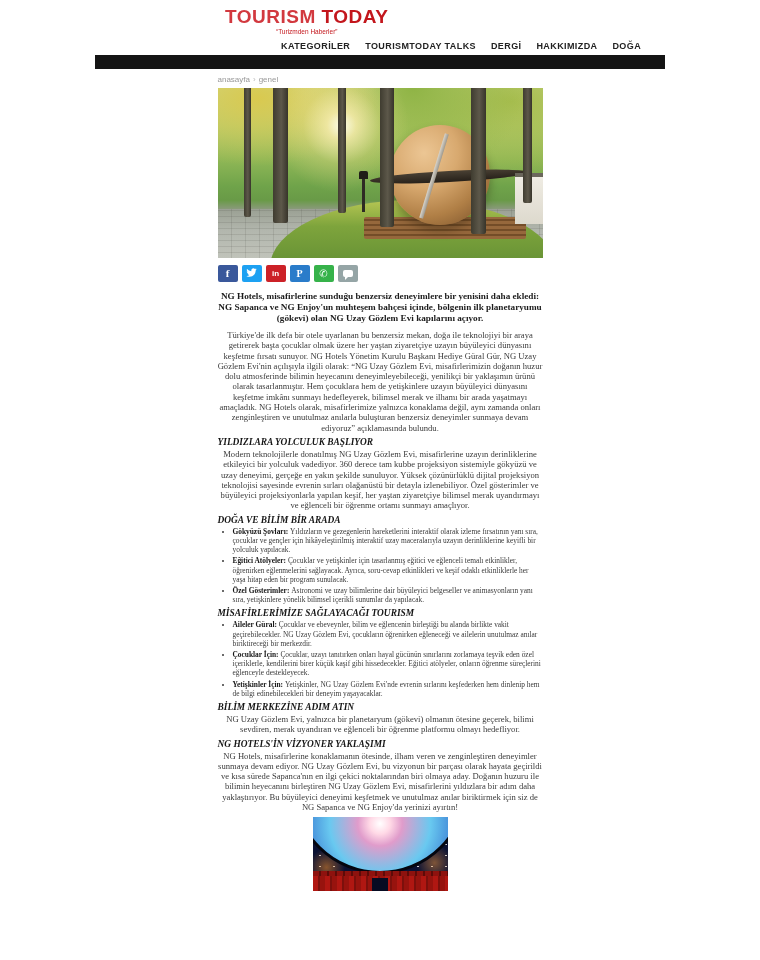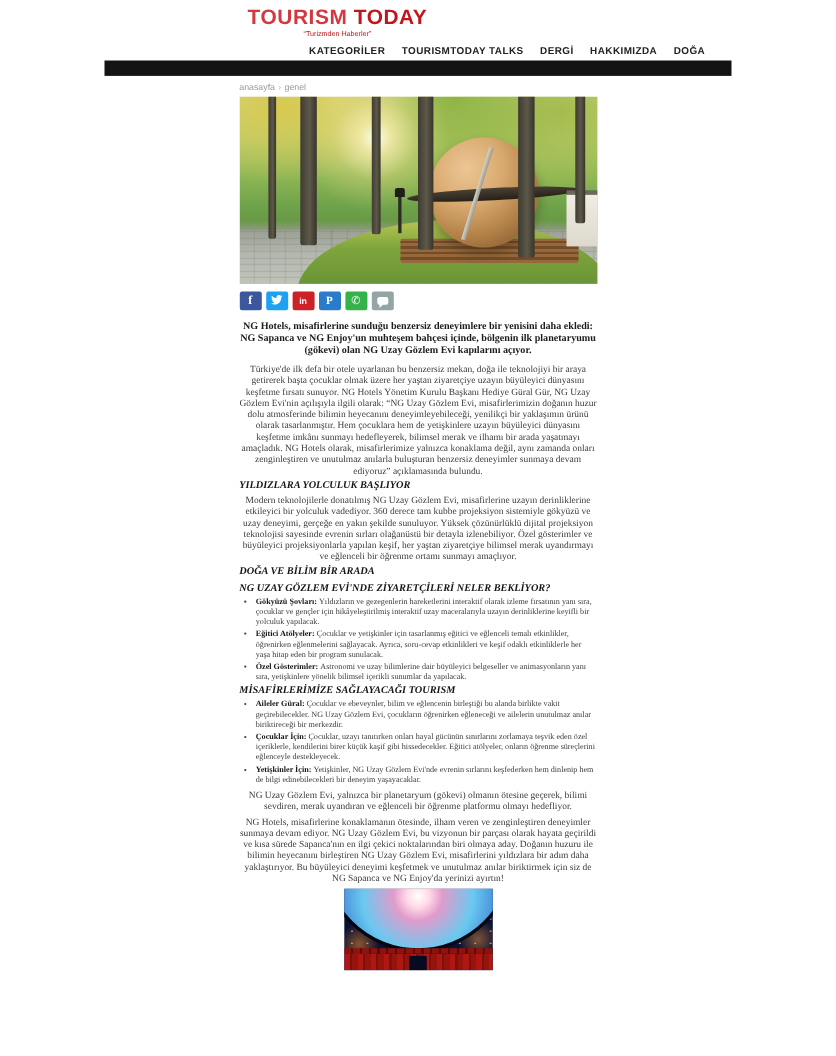--- a/index.html
+++ b/index.html
@@ -171,33 +171,34 @@
     </button>
 </div>
 
 <article class="article">
   <p class="intro">NG Hotels, misafirlerine sunduğu benzersiz deneyimlere bir yenisini daha ekledi: NG Sapanca ve NG Enjoy'un muhteşem bahçesi içinde, bölgenin ilk planetaryumu (gökevi) olan NG Uzay Gözlem Evi kapılarını açıyor.</p>
   <div>
       <p>Türkiye'de ilk defa bir otele uyarlanan bu benzersiz mekan, doğa ile teknolojiyi bir araya getirerek başta çocuklar olmak üzere her yaştan ziyaretçiye uzayın büyüleyici dünyasını keşfetme fırsatı sunuyor. NG Hotels Yönetim Kurulu Başkanı Hediye Güral Gür, NG Uzay Gözlem Evi'nin açılışıyla ilgili olarak: “NG Uzay Gözlem Evi, misafirlerimizin doğanın huzur dolu atmosferinde bilimin heyecanını deneyimleyebileceği, yenilikçi bir yaklaşımın ürünü olarak tasarlanmıştır. Hem çocuklara hem de yetişkinlere uzayın büyüleyici dünyasını keşfetme imkânı sunmayı hedefleyerek, bilimsel merak ve ilhamı bir arada yaşatmayı amaçladık. NG Hotels olarak, misafirlerimize yalnızca konaklama değil, aynı zamanda onları zenginleştiren ve unutulmaz anılarla buluşturan benzersiz deneyimler sunmaya devam ediyoruz” açıklamasında bulundu.</p>
       <h2>YILDIZLARA YOLCULUK BAŞLIYOR</h2>
       <p>Modern teknolojilerle donatılmış NG Uzay Gözlem Evi, misafirlerine uzayın derinliklerine etkileyici bir yolculuk vadediyor. 360 derece tam kubbe projeksiyon sistemiyle gökyüzü ve uzay deneyimi, gerçeğe en yakın şekilde sunuluyor. Yüksek çözünürlüklü dijital projeksiyon teknolojisi sayesinde evrenin sırları olağanüstü bir detayla izlenebiliyor. Özel gösterimler ve büyüleyici projeksiyonlarla yapılan keşif, her yaştan ziyaretçiye bilimsel merak uyandırmayı ve eğlenceli bir öğrenme ortamı sunmayı amaçlıyor.</p>
       <h2>DOĞA VE BİLİM BİR ARADA</h2>
-      <h2>NG UZAY GÖZLEM EVİ'NDE ZİYARETÇİLERİ NELER BEKLİYOR?</h2>
       <ul>
         <li><strong>Gökyüzü Şovları: </strong>Yıldızların ve gezegenlerin hareketlerini interaktif olarak izleme fırsatının yanı sıra, çocuklar ve gençler için hikâyeleştirilmiş interaktif uzay maceralarıyla uzayın derinliklerine keyifli bir yolculuk yapılacak.</li>
         <li><strong>Eğitici Atölyeler: </strong>Çocuklar ve yetişkinler için tasarlanmış eğitici ve eğlenceli temalı etkinlikler, öğrenirken eğlenmelerini sağlayacak. Ayrıca, soru-cevap etkinlikleri ve keşif odaklı etkinliklerle her yaşa hitap eden bir program sunulacak.</li>
         <li><strong>Özel Gösterimler: </strong>Astronomi ve uzay bilimlerine dair büyüleyici belgeseller ve animasyonların yanı sıra, yetişkinlere yönelik bilimsel içerikli sunumlar da yapılacak.</li>
       </ul>
       <h2>MİSAFİRLERİMİZE SAĞLAYACAĞI TOURISM</h2>
       <ul>
         <li><strong>Aileler Güral: </strong>Çocuklar ve ebeveynler, bilim ve eğlencenin birleştiği bu alanda birlikte vakit geçirebilecekler. NG Uzay Gözlem Evi, çocukların öğrenirken eğleneceği ve ailelerin unutulmaz anılar biriktireceği bir merkezdir.</li>
         <li><strong>Çocuklar İçin: </strong>Çocuklar, uzayı tanıtırken onları hayal gücünün sınırlarını zorlamaya teşvik eden özel içeriklerle, kendilerini birer küçük kaşif gibi hissedecekler. Eğitici atölyeler, onların öğrenme süreçlerini eğlenceyle destekleyecek.</li>
         <li><strong>Yetişkinler İçin: </strong>Yetişkinler, NG Uzay Gözlem Evi'nde evrenin sırlarını keşfederken hem dinlenip hem de bilgi edinebilecekleri bir deneyim yaşayacaklar.</li>
       </ul>
+      <h2>BİLİM MERKEZİNE ADIM ATIN</h2>
       <p>NG Uzay Gözlem Evi, yalnızca bir planetaryum (gökevi) olmanın ötesine geçerek, bilimi sevdiren, merak uyandıran ve eğlenceli bir öğrenme platformu olmayı hedefliyor.</p>
+      <h2>NG HOTELS'İN VİZYONER YAKLAŞIMI</h2>
       <p>NG Hotels, misafirlerine konaklamanın ötesinde, ilham veren ve zenginleştiren deneyimler sunmaya devam ediyor. NG Uzay Gözlem Evi, bu vizyonun bir parçası olarak hayata geçirildi ve kısa sürede Sapanca'nın en ilgi çekici noktalarından biri olmaya aday. Doğanın huzuru ile bilimin heyecanını birleştiren NG Uzay Gözlem Evi, misafirlerini yıldızlara bir adım daha yaklaştırıyor. Bu büyüleyici deneyimi keşfetmek ve unutulmaz anılar biriktirmek için siz de NG Sapanca ve NG Enjoy'da yerinizi ayırtın!</p>
     </div>
   <div class="dome-img">
     <div class="dome"></div>
     <div class="seats"></div>
     <div class="aisle"></div>
   </div>
 </article>
 
 </body></html>

